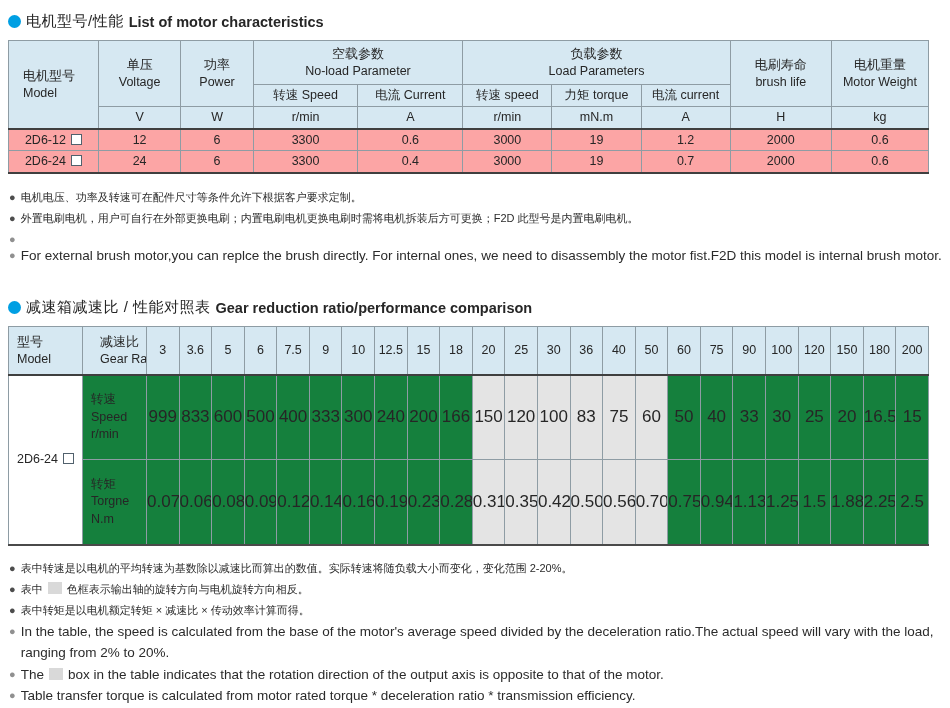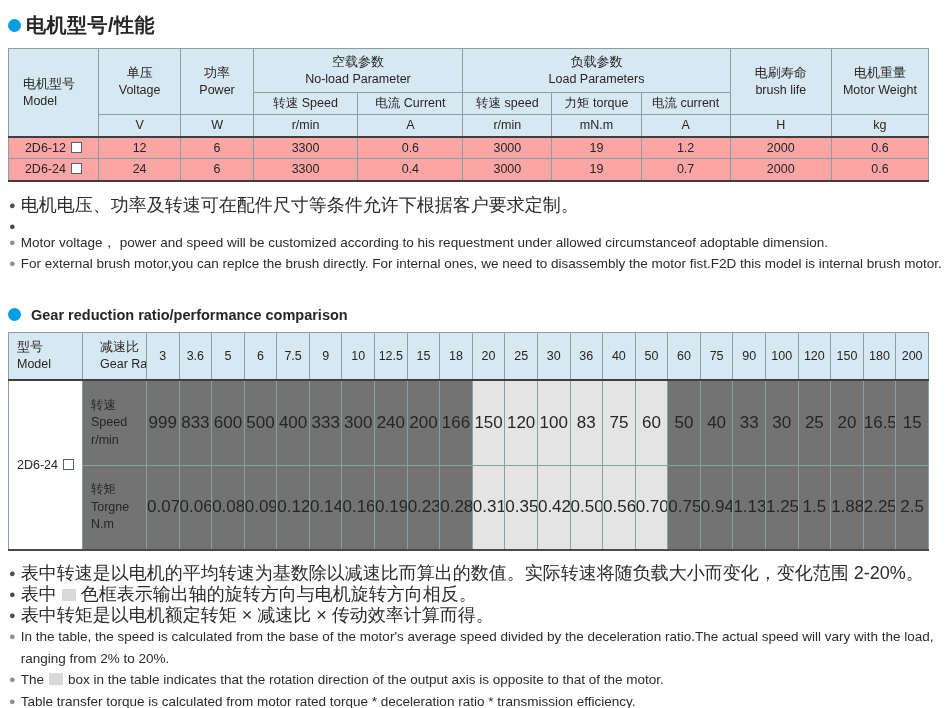--- a/index.html
+++ b/index.html
@@ -7,21 +7,21 @@
   body {
     width:950px; height:708px; overflow:hidden;
     font-family:"Liberation Sans","DejaVu Sans",sans-serif;
     color:#262626;
   }
   .page { padding:10px 5px 0 8px; }
 
   
   .sec-title { display:flex; align-items:center; margin:2px 0 9px 0; }
   .dot { width:13px; height:13px; border-radius:50%; background:#009fe3; margin-right:5px; flex:0 0 auto; }
-  .t-zh { font-size:20px; font-weight:bold; letter-spacing:.5px; }
+  .t-zh { font-size:15px; font-weight:normal; letter-spacing:.5px; }
   .t-en { font-size:14.5px; font-weight:bold; margin-left:5px; }
 
   
   table { border-collapse:collapse; table-layout:fixed; width:921px; }
   th,td {
     border:1px solid #8e9ca4; text-align:center; vertical-align:middle;
     font-size:12.5px; font-weight:normal; padding:0; line-height:1.3;
     overflow:hidden; white-space:nowrap;
   }
   .hdr { background:#d6e8f2; }
@@ -39,50 +39,51 @@
   .cbx {
     display:inline-block; width:11px; height:11px; border:1px solid #51616d;
     margin-left:5px; vertical-align:-1px; background:#fff;
   }
 
   
   .t2 { border-top:1px solid #5f6f79; border-bottom:2px solid #4a4a4a; }
   .t2 .hrow th { height:48px; border-bottom:2px solid #3f3f3f; }
   .t2 th.hm { width:74px; text-align:left; padding-left:8px; }
   .t2 th.hr { width:64px; text-align:left; padding-left:17px; }
-  .t2 td { background:#737373; }
+  .t2 td { background:#15803d; }
   .t2 .drow td { height:85px; }
   .t2 td.lbl { text-align:left; padding-left:8px; line-height:1.4; }
   .t2 td.val { font-size:17px; }
   .t2 td.gray { background:#e4e4e4; }
   .t2 td.mcell { background:#fff; }
 
   
   .notes { margin-top:13px; }
   .notes2 { margin-top:12px; }
   .note { display:flex; align-items:flex-start; }
   .note .bullet { font-size:11px; margin:4px 5px 0 1px; flex:0 0 auto; }
   .note.zh .bullet { color:#4d4d4d; }
   .note.en .bullet { color:#909090; }
-  .note .ntext { font-size:18px; line-height:21px; color:#2b2b2b; }
+  .note .ntext { font-size:11px; line-height:21px; color:#2b2b2b; }
   .note.en .ntext { font-size:13.5px; line-height:21.5px; }
   .gbox {
     display:inline-block; width:14px; height:12px; background:#d9d9d9;
     margin:0 5px; vertical-align:-1px;
   }
   .gap-between-sections { height:30px; }
 </style>
 </head>
 <body>
 
 <div class="page">
 
   <div class="sec-title">
     <span class="dot"></span>
     <span class="t-zh">电机型号/性能</span>
+    <span class="t-en">List of motor characteristics</span>
   </div>
 
   <table class="t1">
     <tbody>
         <tr class="r-group">
       <th class="hdr model-h" rowspan="3" style="width:87px">
         <span class="cell-zh">电机型号</span>
         <span class="cell-en">Model</span>
       </th>
       <th class="hdr" rowspan="2" style="width:80px">
@@ -159,35 +160,36 @@
   </tbody>
     </table>
 
   <div class="notes">
     <div class="note zh">
       <span class="bullet">●</span>
       <span class="ntext">电机电压、功率及转速可在配件尺寸等条件允许下根据客户要求定制。</span>
     </div>
     <div class="note zh">
       <span class="bullet">●</span>
-    </div>
-    <div class="note en">
-      <span class="bullet">●</span>
-      <span class="ntext">Motor voltage，  power and speed will be customized according to his requestment under allowed circumstanceof adoptable dimension.</span>
+      <span class="ntext">外置电刷电机，用户可自行在外部更换电刷；内置电刷电机更换电刷时需将电机拆装后方可更换；F2D 此型号是内置电刷电机。</span>
+    </div>
+    <div class="note en">
+      <span class="bullet">●</span>
     </div>
     <div class="note en">
       <span class="bullet">●</span>
       <span class="ntext">For external brush motor,you can replce the brush directly. For internal ones, we need to disassembly the motor fist.F2D this model is internal brush motor.</span>
     </div>
   </div>
 
   <div class="gap-between-sections"></div>
 
   <div class="sec-title">
     <span class="dot"></span>
+    <span class="t-zh">减速箱减速比 / 性能对照表</span>
     <span class="t-en">Gear reduction ratio/performance comparison</span>
   </div>
 
   <table class="t2">
     <tbody>
         <tr class="hrow">
       <th class="hdr hm">
         <span class="cell-zh">型号</span>
         <span class="cell-en">Model</span>
       </th>

